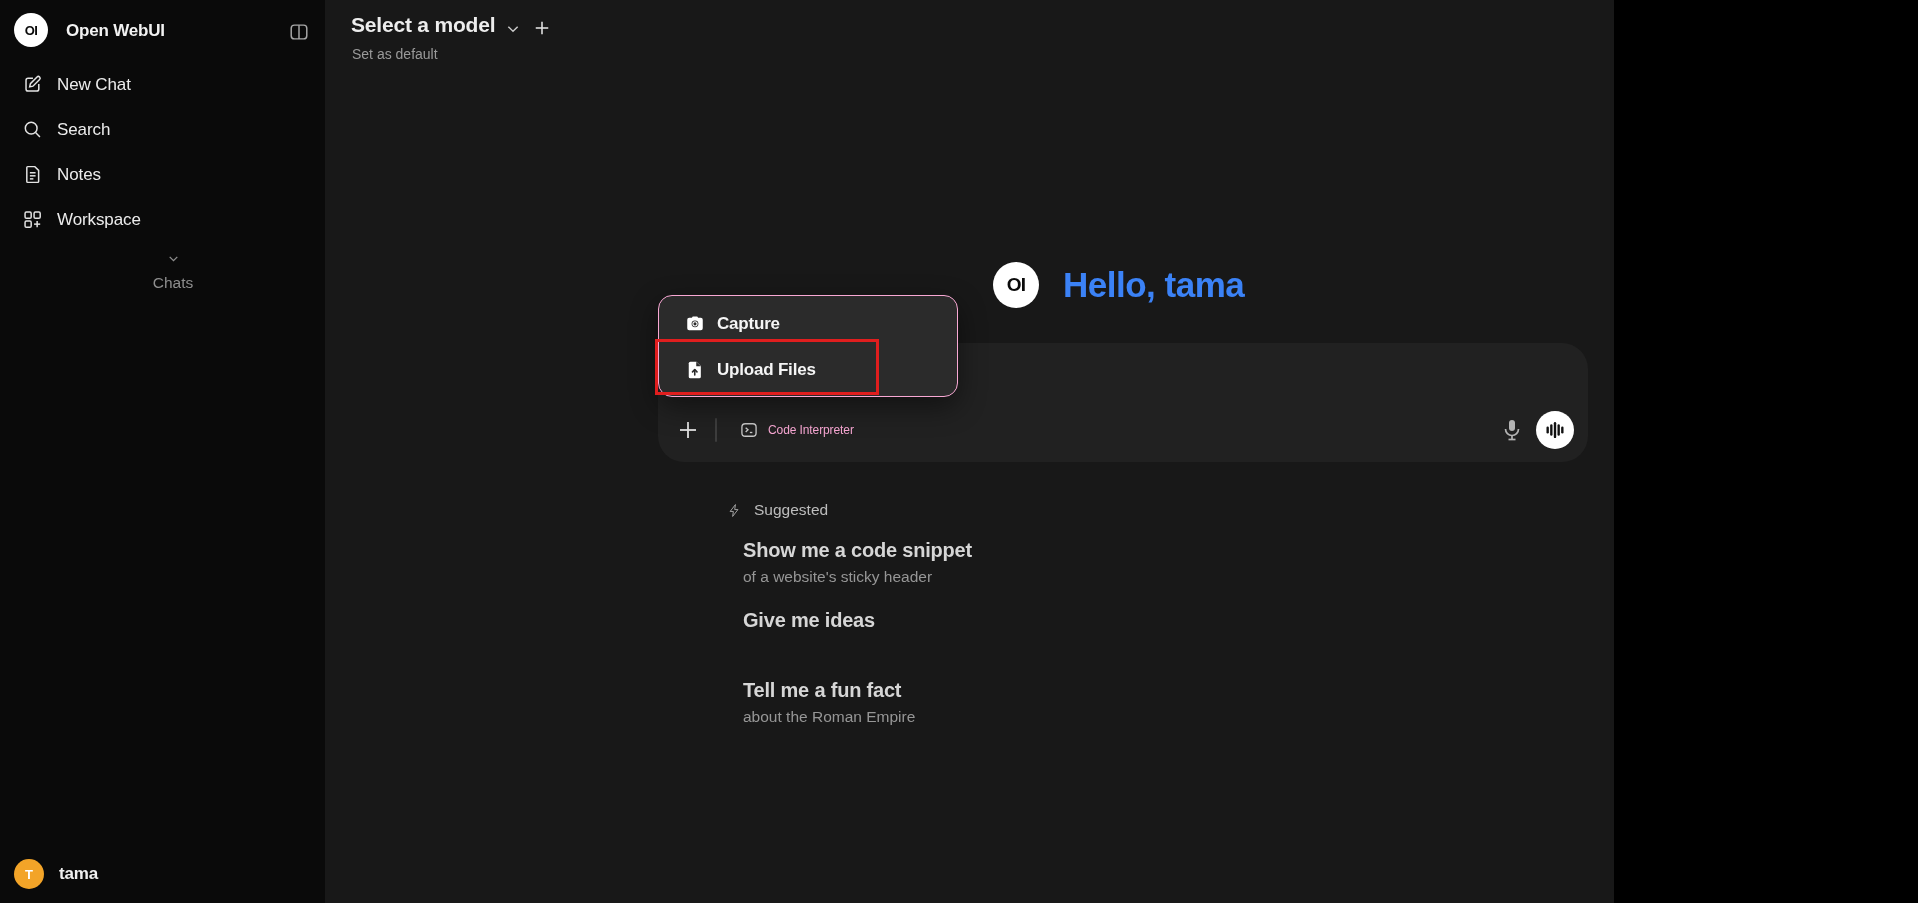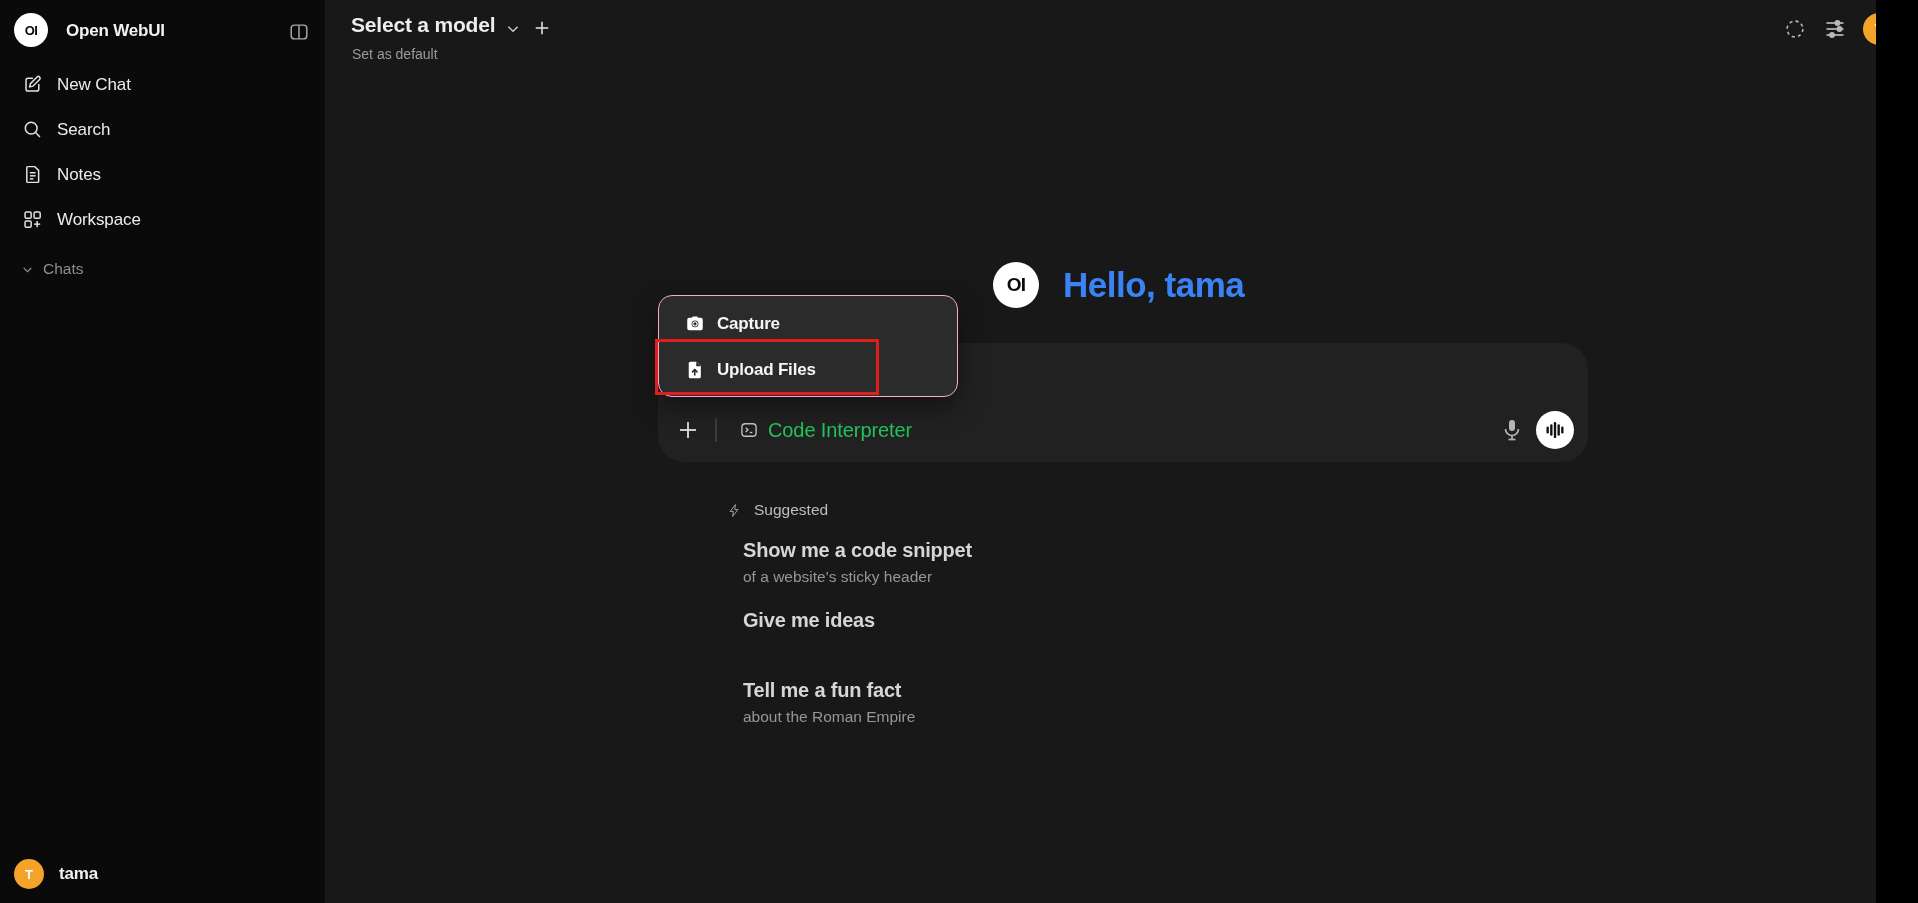--- a/index.html
+++ b/index.html
@@ -1,18 +1,18 @@
 <!DOCTYPE html>
 <html><head>
 <meta charset="utf-8">
 <style>
   html,body{margin:0;padding:0;background:#000;}
   *{box-sizing:border-box;}
   .screen{
-    position:relative;width:1876px;height:903px;overflow:hidden;
+    position:relative;width:1614px;height:903px;overflow:hidden;
     background:#181818;
     font-family:"Liberation Sans","DejaVu Sans",sans-serif;
     -webkit-font-smoothing:antialiased;
   }
   svg{display:block;}
 
   
   .sidebar{position:absolute;left:0;top:0;width:325px;height:903px;background:#0a0a0a;}
   .sb-header{position:absolute;left:0;top:12px;width:100%;height:38px;}
   .logo-circle{
@@ -26,21 +26,21 @@
     color:#a8a8a8;display:flex;align-items:center;justify-content:center;cursor:pointer;padding:0;
   }
   .sb-nav{position:absolute;left:0;top:62px;width:100%;}
   .sb-item{
     height:45px;display:flex;align-items:center;padding-left:22px;gap:14px;
     color:#ececec;font-size:17px;font-weight:500;cursor:pointer;letter-spacing:-0.1px;
   }
   .sb-item .ic{color:#e3e3e3;width:21px;height:21px;flex:0 0 21px;}
   .chats-row{
     position:absolute;left:0;top:252px;width:100%;height:34px;display:flex;align-items:center;
-    padding-left:21px;gap:9px;color:#8e8e8e;font-size:15.5px;font-weight:500;cursor:pointer;
+    padding-left:21px;gap:9px;color:#8e8e8e;font-size:15.5px;font-weight:500;cursor:pointer;flex-direction:column;
   }
   .sb-user{
     position:absolute;left:0;bottom:11px;width:100%;height:36px;display:flex;align-items:center;
     padding-left:14px;gap:15px;cursor:pointer;
   }
   .avatar{
     border-radius:50%;display:flex;align-items:center;justify-content:center;
     color:#fff;font-weight:700;
   }
   .sb-user .avatar{width:30px;height:30px;font-size:13px;}
@@ -66,21 +66,21 @@
   }
   .greet-text{font-size:35px;font-weight:600;color:#3b82f6;letter-spacing:-0.5px;}
 
   
   .composer{position:absolute;left:658px;top:343px;width:930px;height:119px;background:#212121;border-radius:26px;z-index:1;}
   .composer-row{position:absolute;left:18px;right:14px;bottom:11px;height:42px;display:flex;align-items:center;}
   .c-plus{width:24px;height:24px;border:none;background:transparent;color:#e2e2e2;padding:0;cursor:pointer;}
   .c-divider{width:2px;height:24px;background:#3d3d3d;margin-left:15px;border-radius:1px;}
   .ci-chip{display:flex;align-items:center;gap:9px;margin-left:22px;border:none;background:transparent;padding:0;cursor:pointer;}
   .ci-chip .ic{color:#c8c8c8;}
-  .ci-chip .txt{font-size:20px;color:#22c55e;font-weight:500;letter-spacing:-0.1px;}
+  .ci-chip .txt{font-size:12px;color:#f9a8d4;font-weight:500;letter-spacing:-0.1px;}
   .c-mic{width:24px;height:28px;border:none;background:transparent;color:#b4b4b4;margin-left:auto;padding:0;cursor:pointer;}
   .c-voice{
     width:38px;height:38px;border-radius:50%;background:#fff;border:none;margin-left:12px;
     display:flex;align-items:center;justify-content:center;cursor:pointer;padding:0;
   }
 
   
   .attach-menu{
     position:absolute;left:658px;top:295px;width:300px;height:102px;background:#2b2b2b;
     border:1px solid #f9a8d4;border-radius:14px;padding-top:5px;z-index:5;

